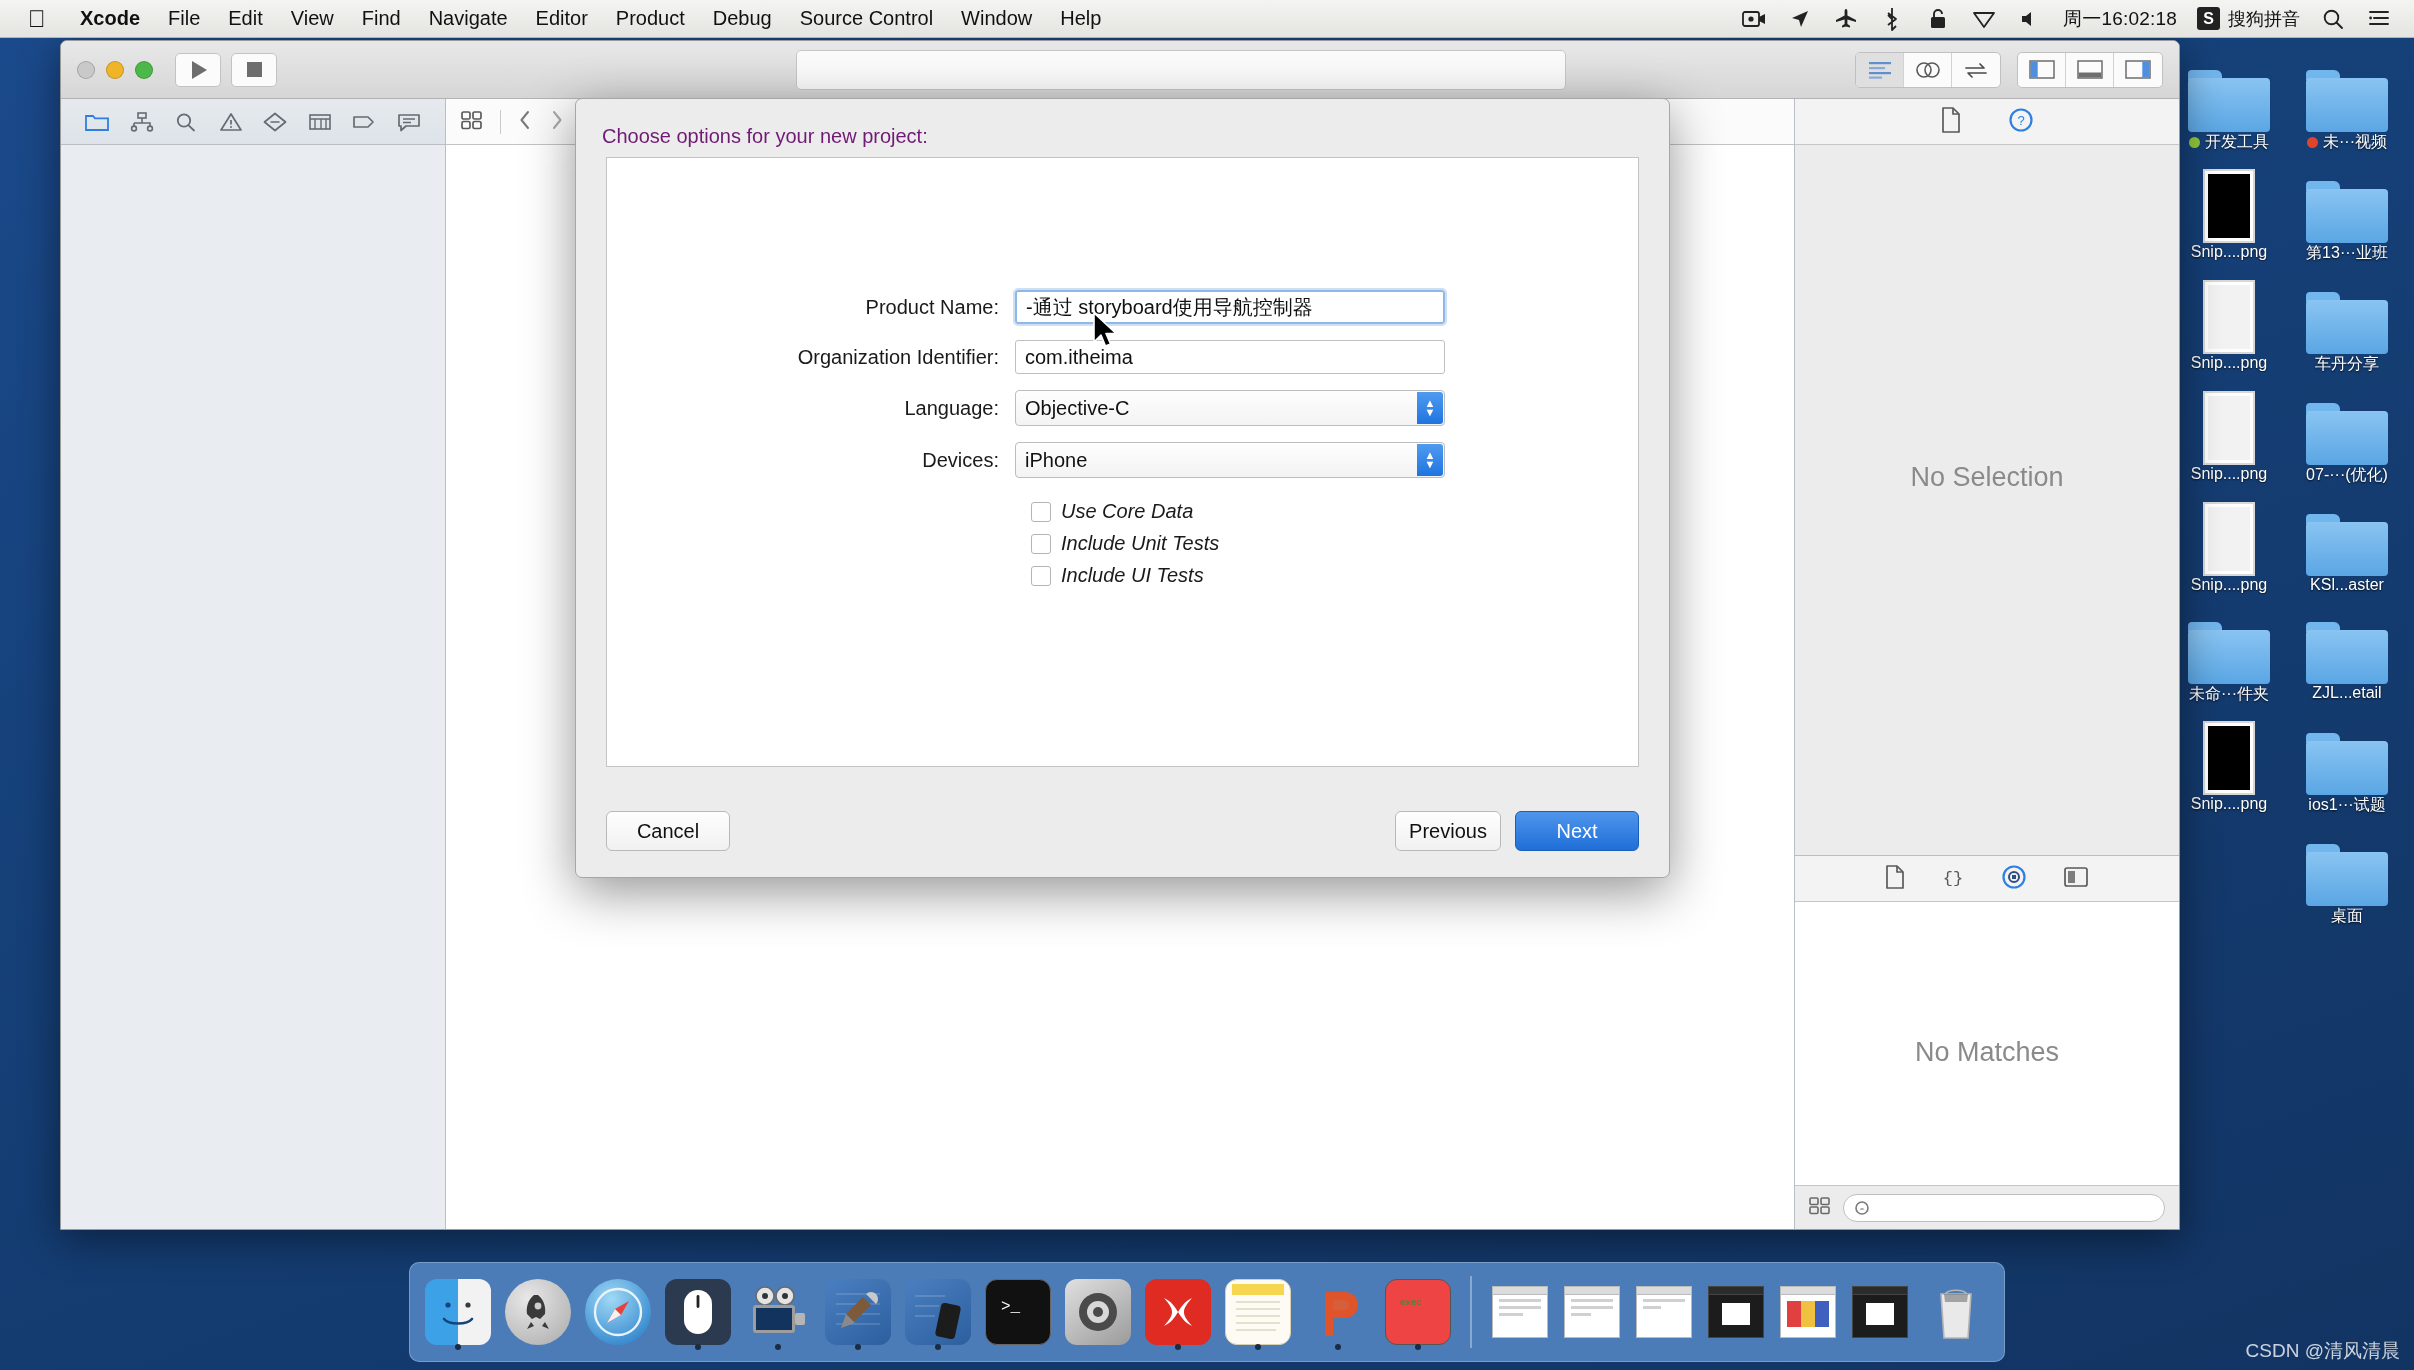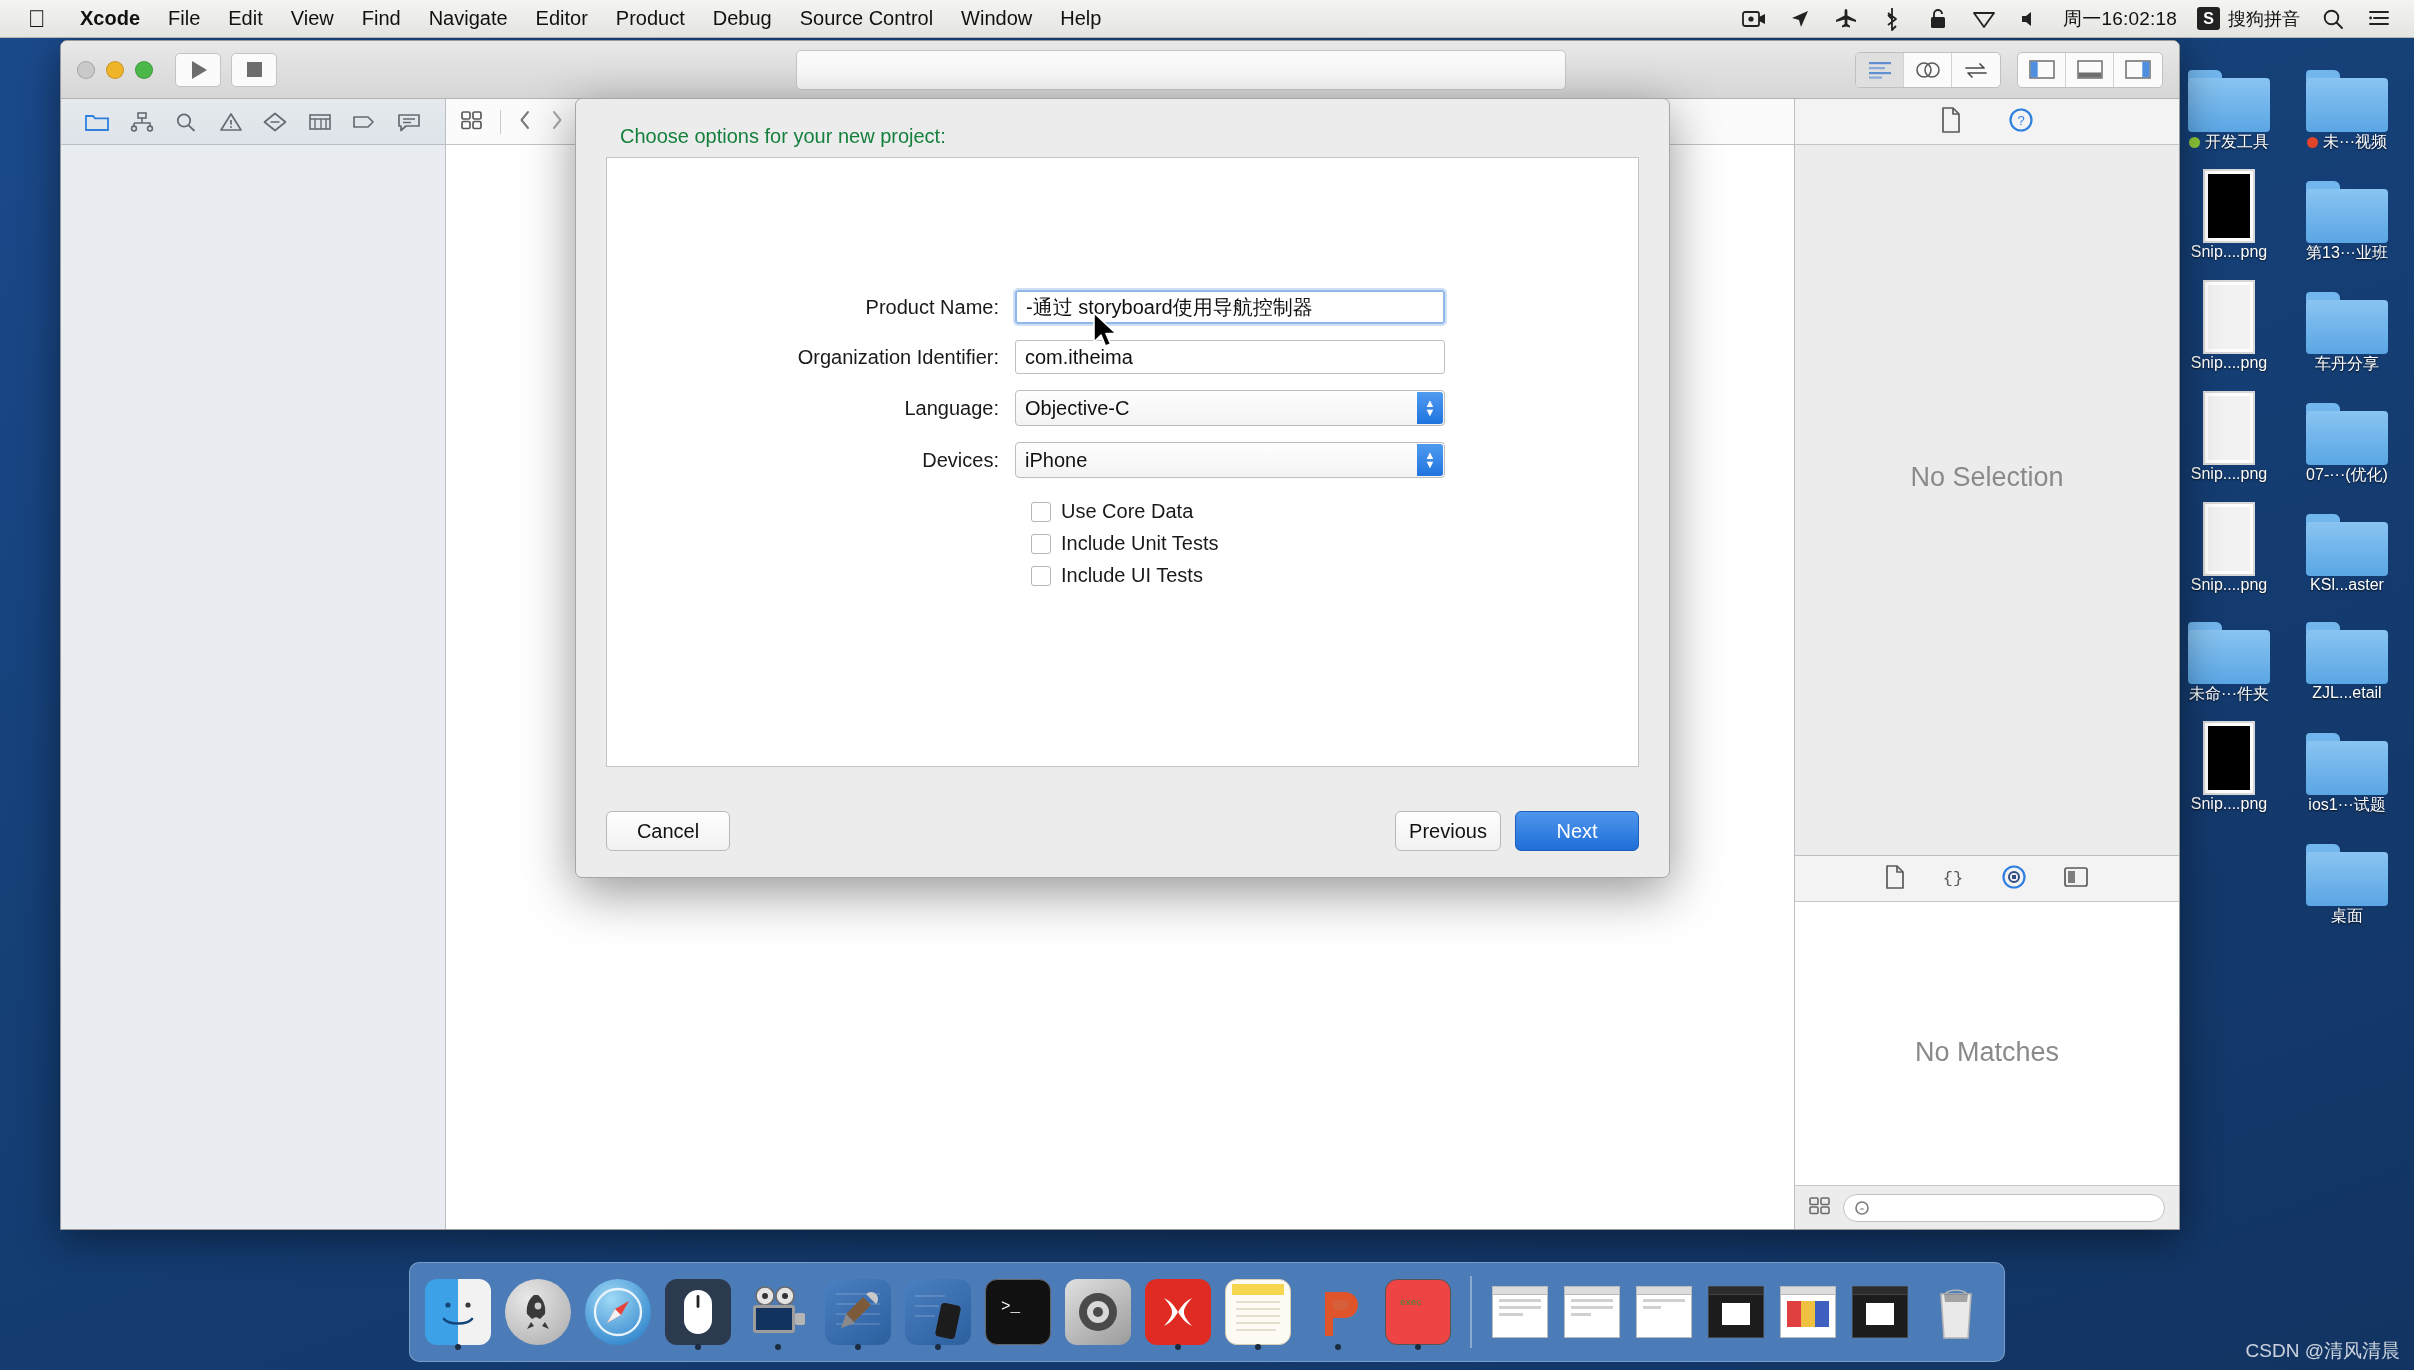--- a/index.html
+++ b/index.html
@@ -116,21 +116,21 @@
 
   
   #sheet {
     position: absolute; left: 575px; top: 98px; width: 1095px; height: 780px;
     background: #ececec;
     border: 1px solid #a6a6a6;
     border-radius: 7px;
     box-shadow: 0 14px 52px rgba(0,0,0,.42);
     z-index: 40;
   }
-  #sheet-title { position: absolute; left: 44px; top: 26px; font-size: 20px; color: #15803d; }
+  #sheet-title { position: absolute; left: 26px; top: 26px; font-size: 20px; color: #701a75; }
   #sheet-panel {
     position: absolute; left: 30px; top: 58px; right: 30px; height: 610px;
     background: #fff; border: 1px solid #c4c4c4;
   }
   #formwrap { position: absolute; left: 0; right: 0; top: 132px; }
   .frow { display: flex; align-items: center; margin-bottom: 16px; }
   .flabel { width: 408px; text-align: right; padding-right: 16px; font-size: 20px; color: #1a1a1a; }
   .fctl { width: 430px; }
   .ftext {
     width: 100%; height: 34px; background: #fff; border: 1px solid #c0c0c0;
@@ -147,21 +147,21 @@
   .fsel-arrow {
     position: absolute; right: 1px; top: 1px; bottom: 1px; width: 26px;
     background: linear-gradient(to bottom,#4f9bf0,#1f74df);
     border-radius: 0 3px 3px 0; color: #fff;
     display: flex; flex-direction: column; align-items: center; justify-content: center;
     font-size: 11px; line-height: 9px;
   }
   .cbrow { display: flex; align-items: center; gap: 10px; margin-bottom: 9px; }
   .cbox { width: 20px; height: 20px; background: #fff; border: 1px solid #b5b5b5; border-radius: 3px; }
   .cblabel { font-size: 20px; color: #1a1a1a; }
-  .cbgroup { margin-left: 424px; margin-top: 22px; }
+  .cbgroup { margin-left: 424px; margin-top: 22px; font-style: italic; }
   #sheet-buttons { position: absolute; left: 30px; right: 30px; bottom: 24px; height: 42px; }
   .btn {
     height: 40px; border-radius: 6px; font-size: 20px;
     display: inline-flex; align-items: center; justify-content: center;
     background: linear-gradient(to bottom,#fefefe,#f1f1f1);
     border: 1px solid #b9b9b9; color: #111; padding: 0 30px;
   }
   .btn.primary { background: linear-gradient(to bottom,#4f95ec,#1f6fd8); border-color: #1b5fba; color: #fff; }
   #btn-cancel { position: absolute; left: 0; top: 0; width: 124px; }
   #btn-previous { position: absolute; right: 138px; top: 0; width: 106px; }

